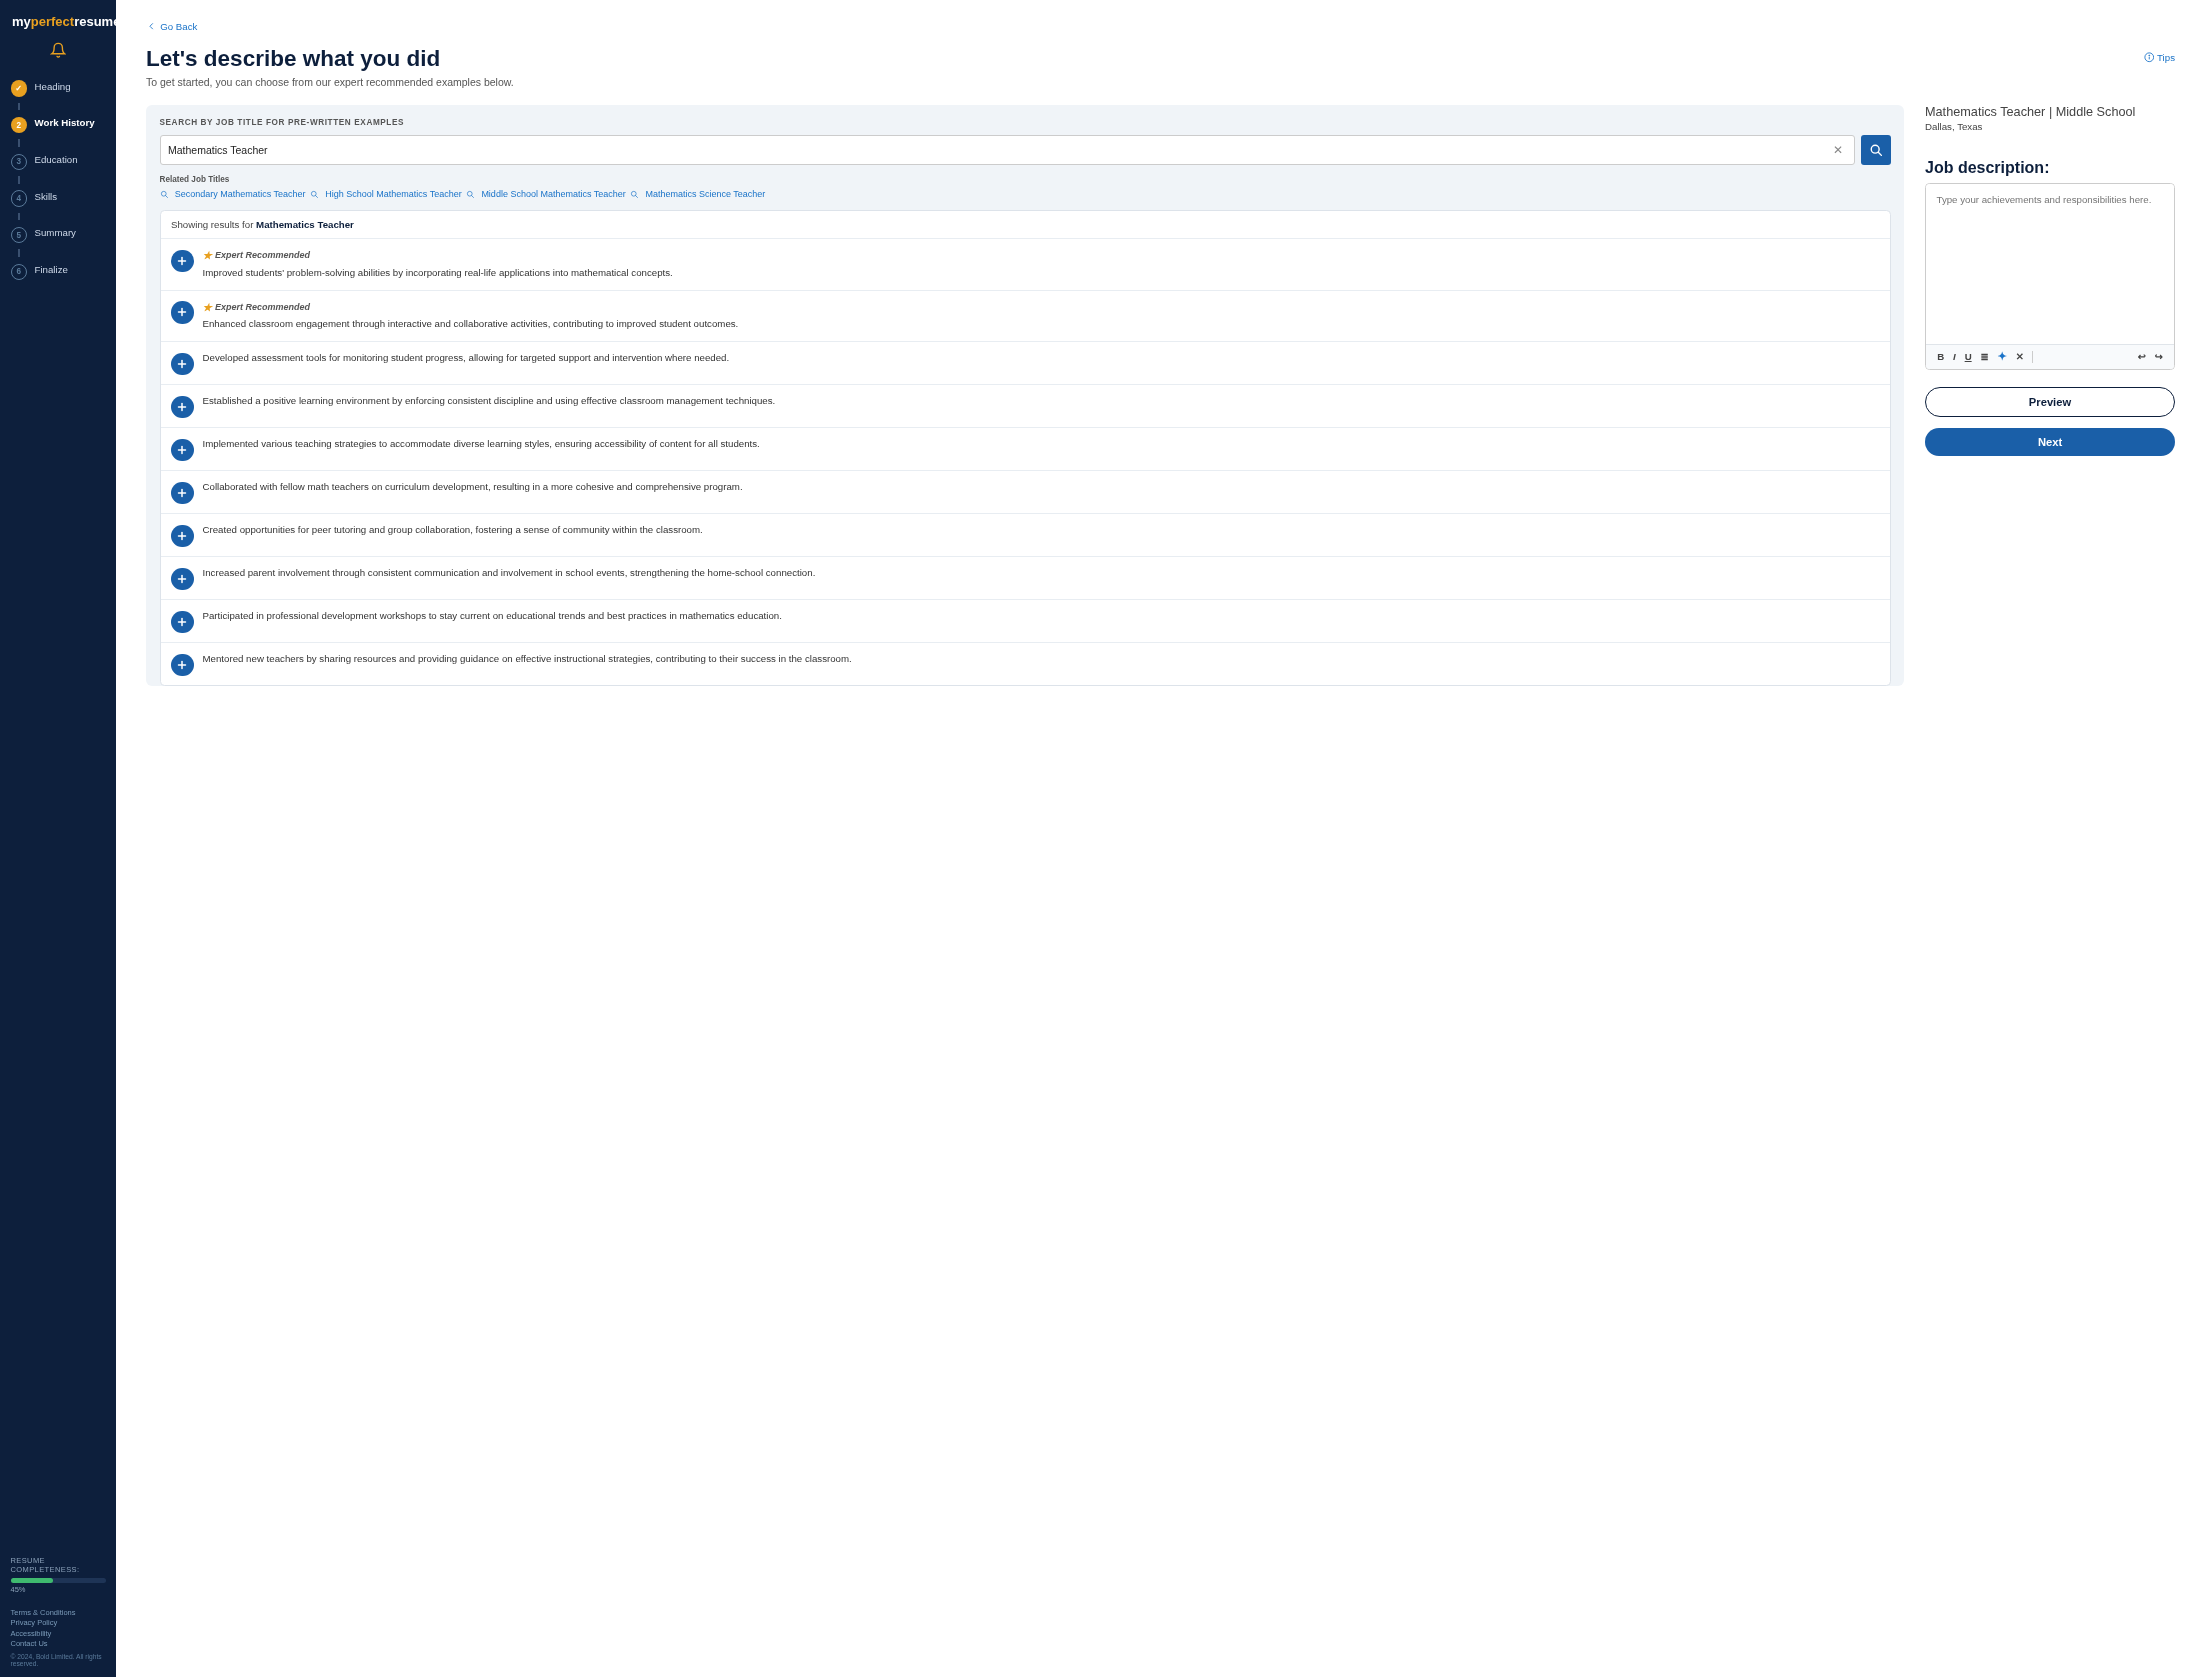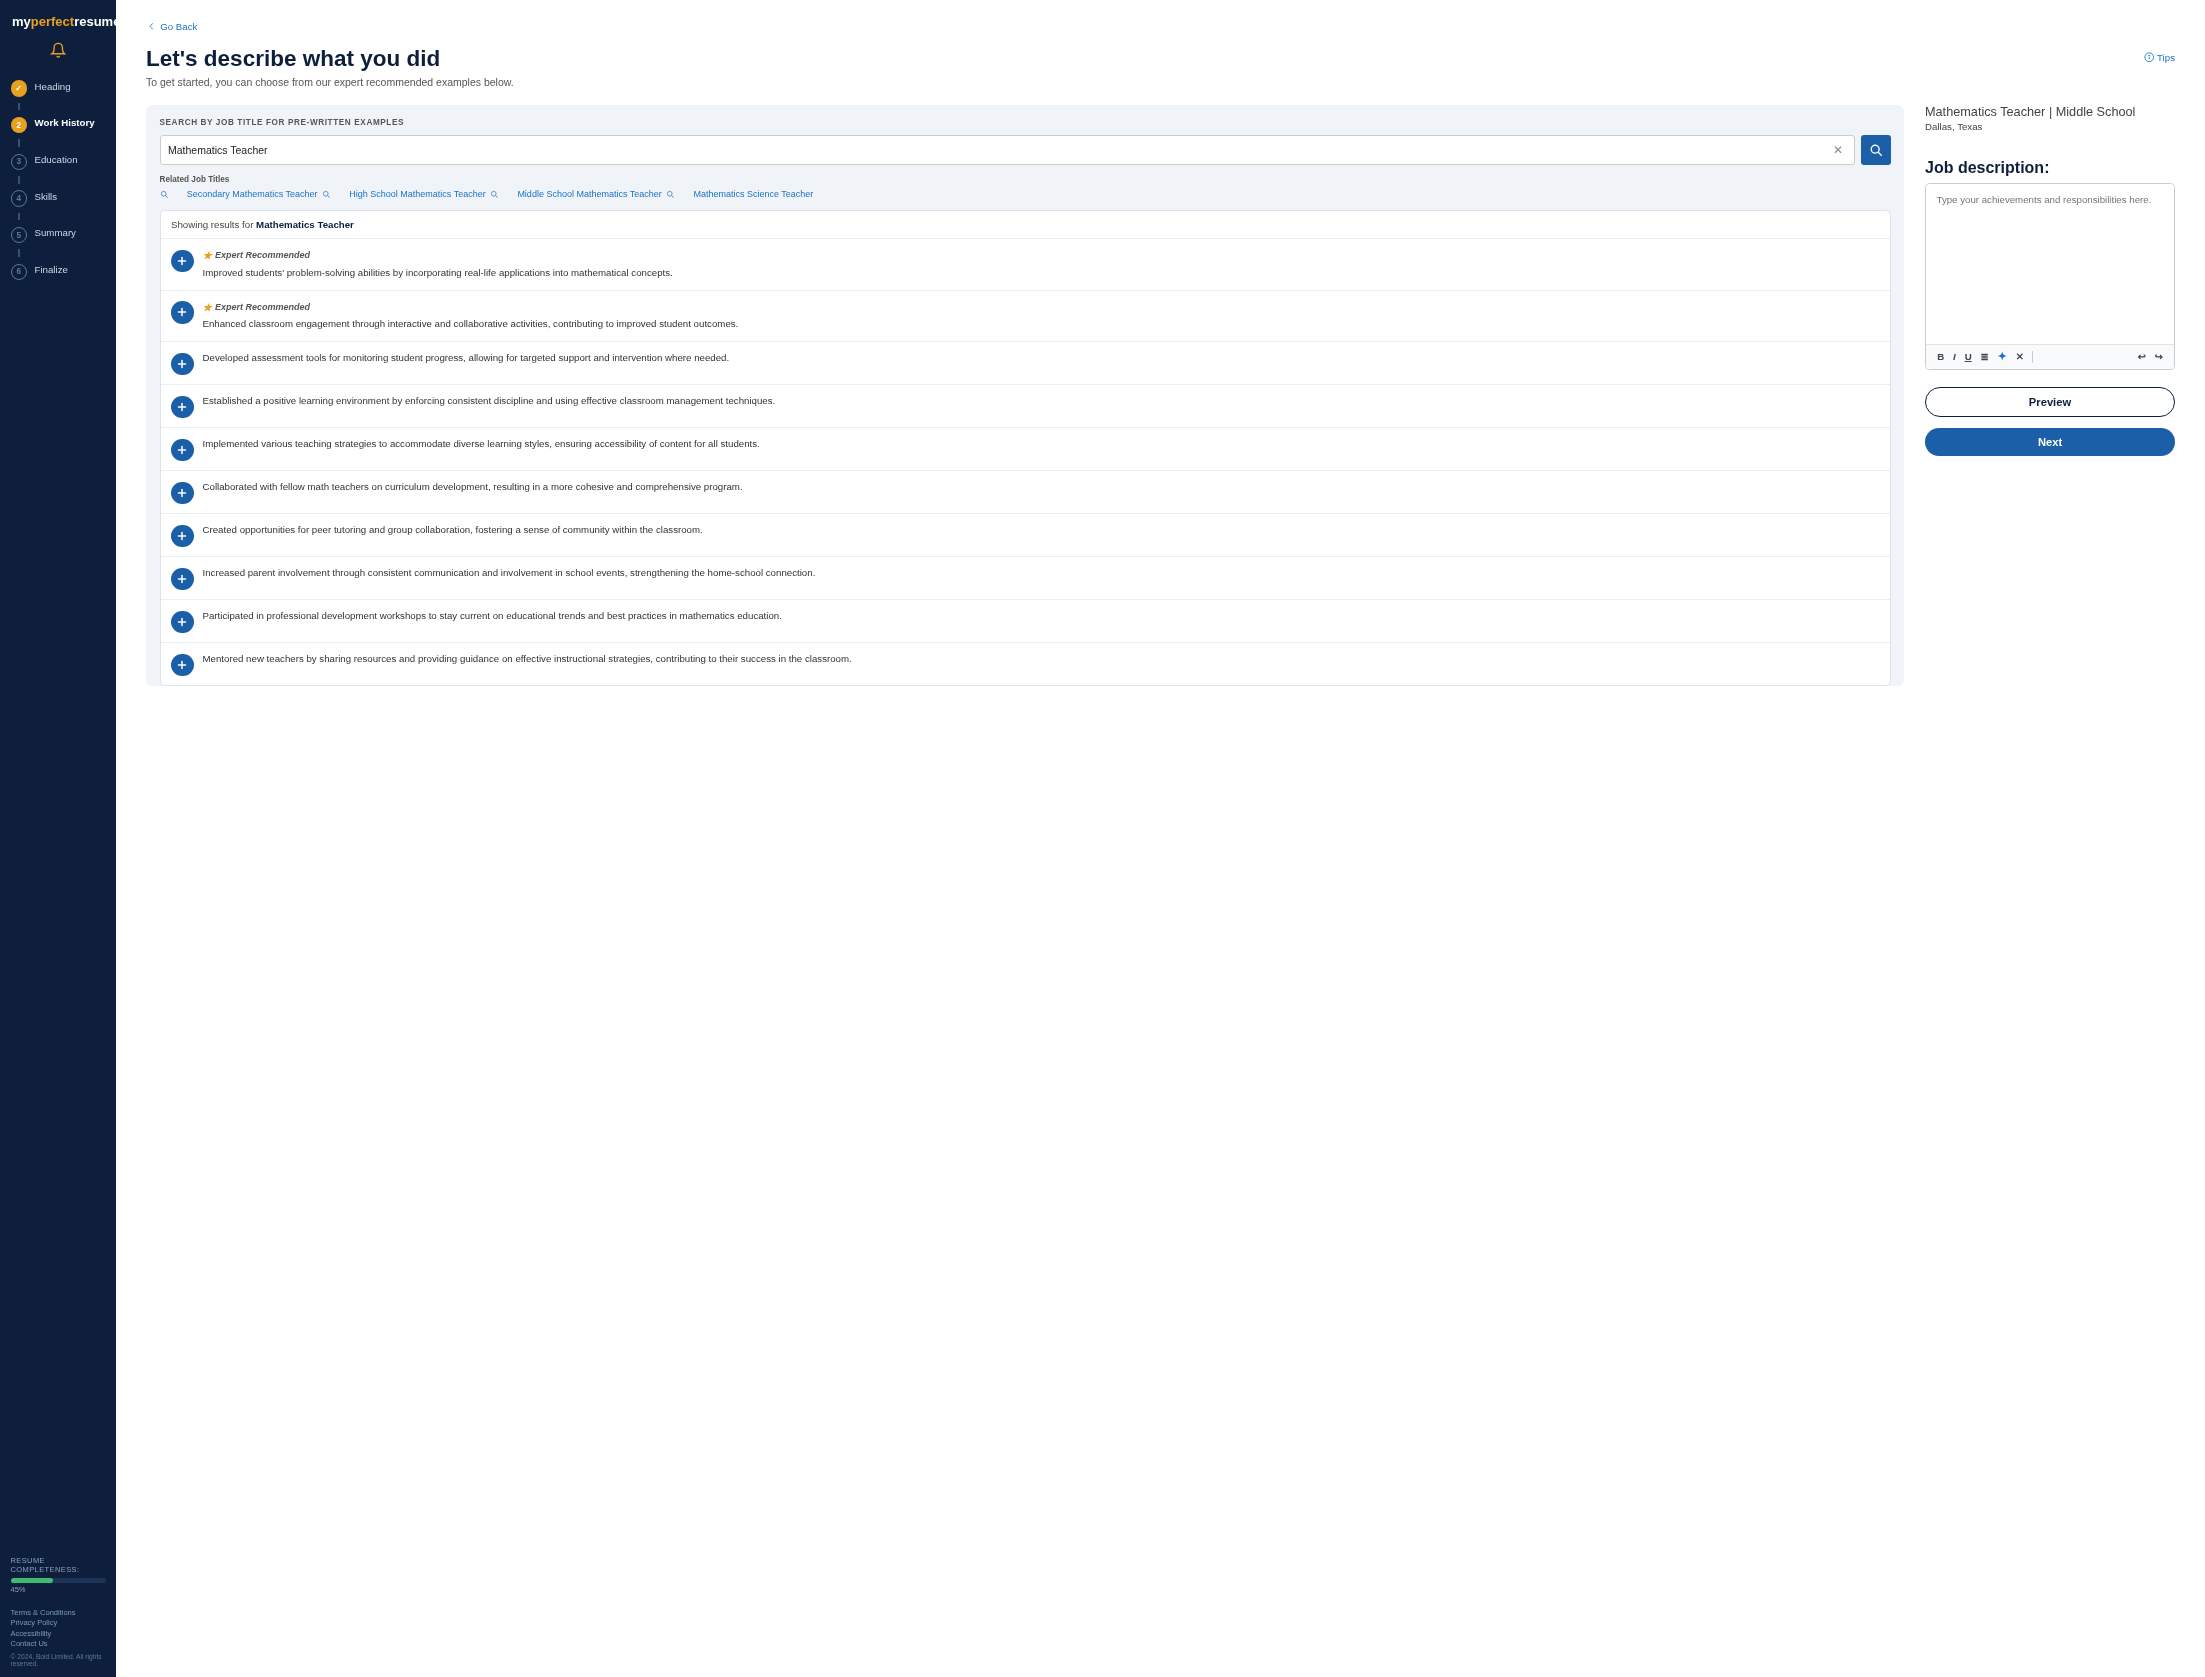--- a/index.html
+++ b/index.html
@@ -225,21 +225,21 @@
     }
     .related-tags {
       display: flex;
       flex-wrap: wrap;
       gap: 4.5px;
       margin-bottom: 10.5px;
     }
     .related-tag {
       display: flex;
       align-items: center;
-      gap: 19px;
+      gap: 7px;
       font-size: 9px;
       color: #1a73c8;
       cursor: pointer;
       white-space: nowrap;
     }
     .related-tag svg { width: 8.2px; height: 8.2px; stroke: #1a73c8; fill: none; stroke-width: 2; }
     .results-panel {
       background: #fff;
       border: 0.7px solid #dde3ea;
       border-radius: 4.5px;

